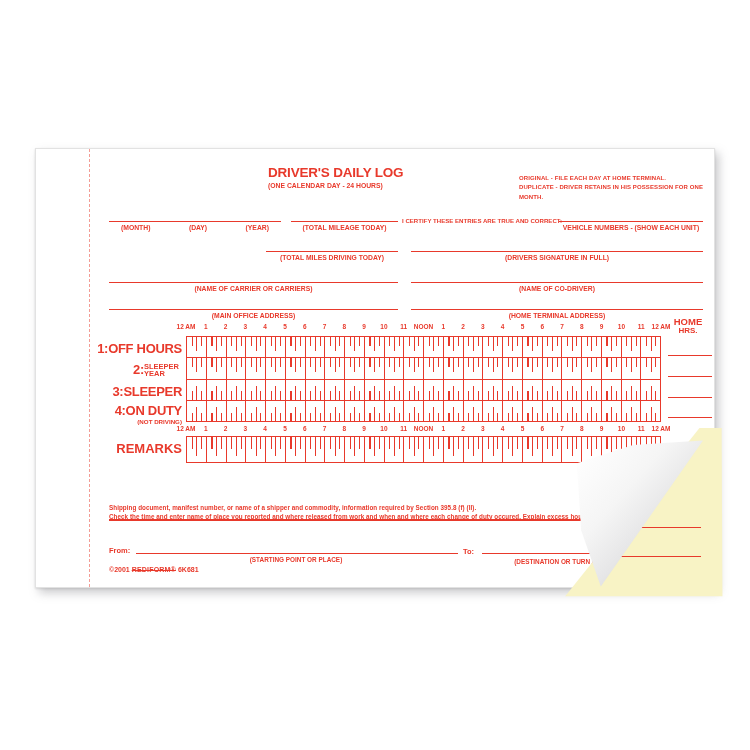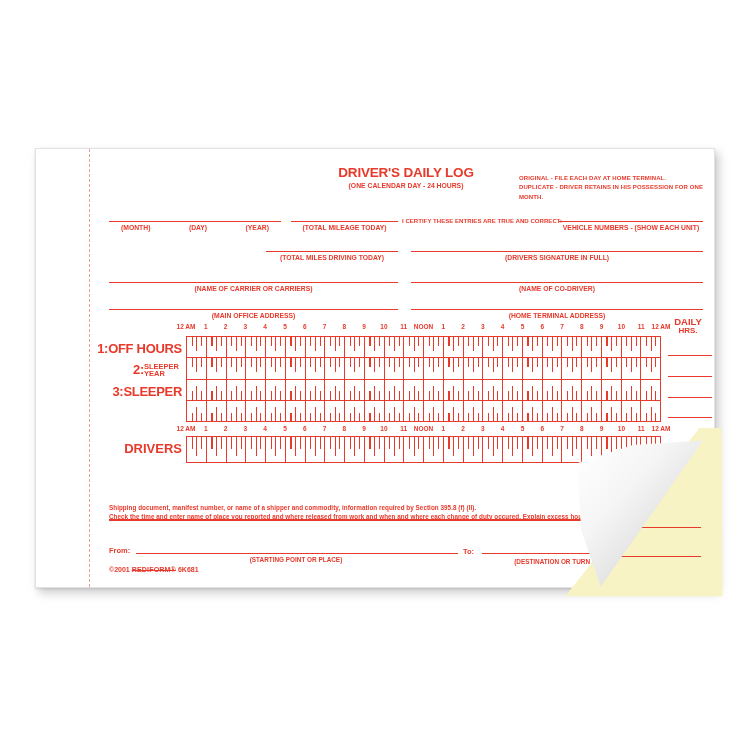--- a/index.html
+++ b/index.html
@@ -14,21 +14,21 @@
     background:var(--paper);
     border:1px solid #e2e2e2;
     box-shadow:4px 5px 9px rgba(120,120,125,.38), 0 1px 2px rgba(0,0,0,.12);
   }
   .abs{ position:absolute; }
 
   #perforation{ position:absolute; left:53px; top:0; height:100%; width:0;
     border-left:1px dashed rgba(232,57,43,.5); }
 
   
-  #title-block{ left:240px; top:16px; width:260px; text-align:center; }
+  #title-block{ left:232px; top:16px; width:260px; text-align:left; }
   #form-title{ font-size:13.5px; font-weight:bold; color:var(--ink); letter-spacing:-.2px; }
   #form-subtitle{ font-size:6.8px; font-weight:bold; color:var(--ink); margin-top:2px; }
   #filing-instructions{ left:483px; top:25px; width:195px; font-size:6px; font-weight:bold;
     color:var(--ink); line-height:1.55; letter-spacing:.1px; }
 
   .fline{ border-top:1.4px solid var(--ink); }
   .caption{ display:block; text-align:center; font-size:6.8px; font-weight:bold;
     color:var(--ink); margin-top:2px; white-space:nowrap; }
   .cap-row{ display:flex; justify-content:space-between; padding:0 12px; }
   .cap-row .caption{ display:inline; }
@@ -181,32 +181,36 @@
         <span class="ts-label" style="left: 70.8333%;">5</span>
         <span class="ts-label" style="left: 75%;">6</span>
         <span class="ts-label" style="left: 79.1667%;">7</span>
         <span class="ts-label" style="left: 83.3333%;">8</span>
         <span class="ts-label" style="left: 87.5%;">9</span>
         <span class="ts-label" style="left: 91.6667%;">10</span>
         <span class="ts-label" style="left: 95.8333%;">11</span>
         <span class="ts-label" style="left: 100%;">12 AM</span>
       </div>
     <div class="abs" id="total-hdr">
-      <span class="l1">DAILY</span>
+      <span class="l1">HOME</span>
       <span class="l2">HRS.</span>
     </div>
 
     <div class="row-label" style="top:190px;">
       <span class="big"><span>1:</span><span>OFF HOURS</span></span>
     </div>
     <div class="row-label" style="top:211px;">
       <span class="big">2:</span><span class="stack">SLEEPER YEAR</span>
     </div>
     <div class="row-label" style="top:233px;">
       <span class="big"><span>3:</span><span>SLEEPER</span></span>
+    </div>
+    <div class="row-label" style="top:252px;">
+      <span class="big"><span>4:</span><span>ON DUTY</span></span>
+      <span class="note">(NOT DRIVING)</span>
     </div>
 
     <div class="abs" id="duty-grid">
       <div class="duty-ruler">
           <div class="hour-cell">
             <span class="tick quarter top" style="left: 25%;"></span>
             <span class="tick half top" style="left: 50%;"></span>
             <span class="tick quarter top" style="left: 75%;"></span>
           </div>
           <div class="hour-cell">
@@ -719,21 +723,21 @@
         <span class="ts-label" style="left: 66.6667%;">4</span>
         <span class="ts-label" style="left: 70.8333%;">5</span>
         <span class="ts-label" style="left: 75%;">6</span>
         <span class="ts-label" style="left: 79.1667%;">7</span>
         <span class="ts-label" style="left: 83.3333%;">8</span>
         <span class="ts-label" style="left: 87.5%;">9</span>
         <span class="ts-label" style="left: 91.6667%;">10</span>
         <span class="ts-label" style="left: 95.8333%;">11</span>
         <span class="ts-label" style="left: 100%;">12 AM</span>
       </div>
-    <div class="abs" id="remarks-label">DRIVERS</div>
+    <div class="abs" id="remarks-label">REMARKS</div>
     <div id="remarks-ruler">
         <div class="hour-cell">
           <span class="tick quarter top" style="left: 25%;"></span>
           <span class="tick half top" style="left: 50%;"></span>
           <span class="tick quarter top" style="left: 75%;"></span>
         </div>
         <div class="hour-cell">
           <span class="tick quarter top" style="left: 25%;"></span>
           <span class="tick half top" style="left: 50%;"></span>
           <span class="tick quarter top" style="left: 75%;"></span>

